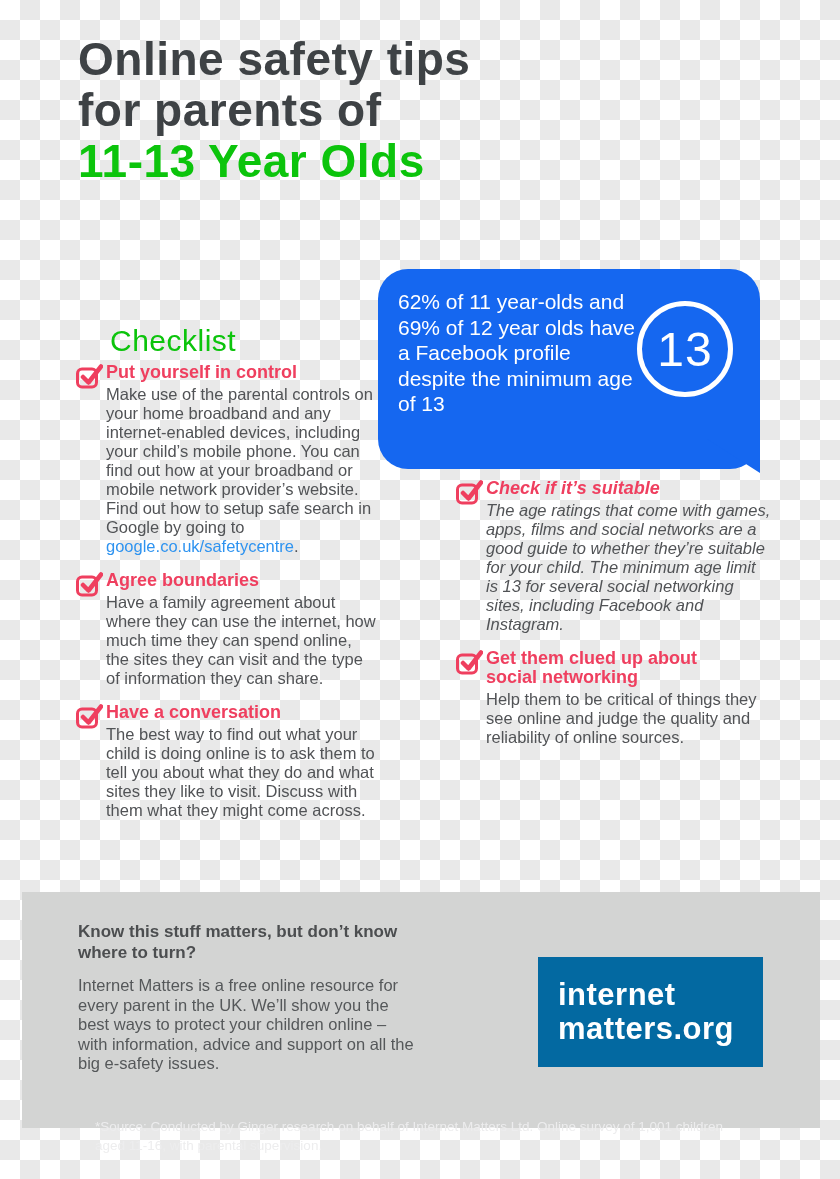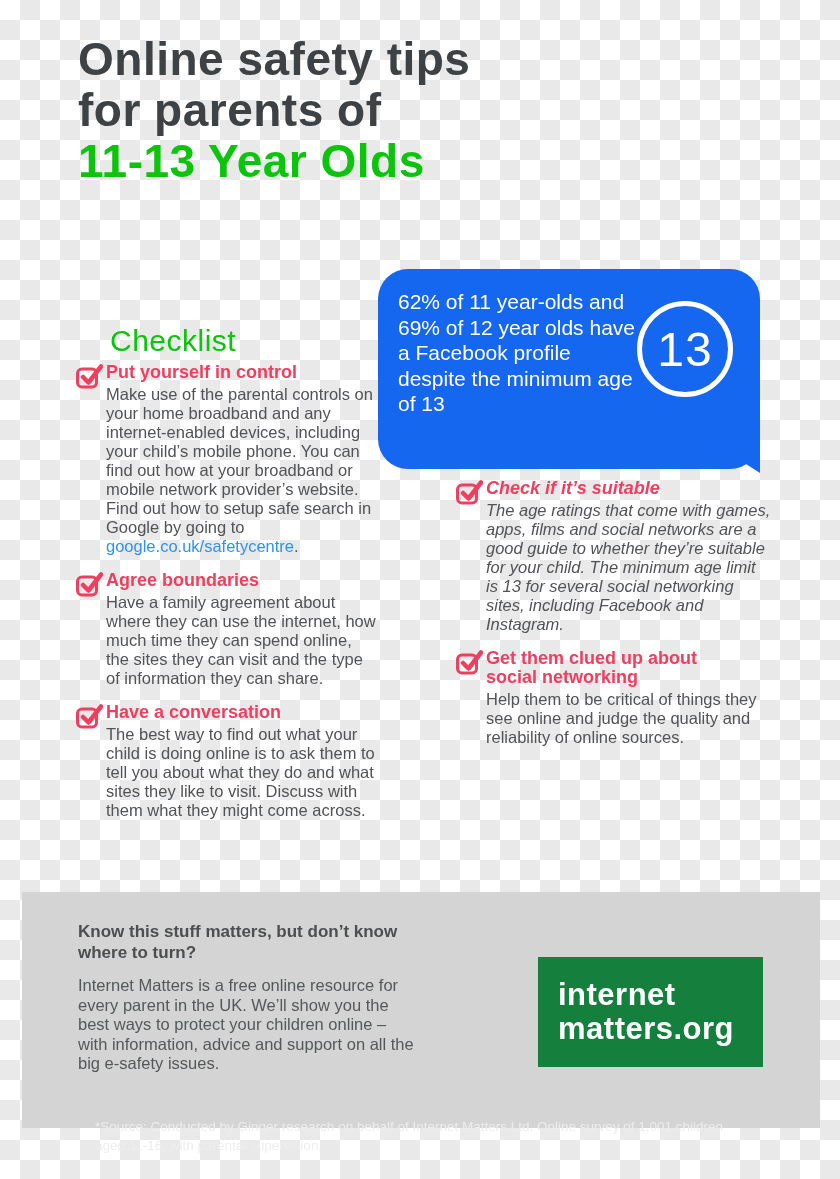--- a/index.html
+++ b/index.html
@@ -30,21 +30,21 @@
   
   #bubble{left:378px;top:269px;width:382px;height:200px;background:#1567f0;border-radius:30px;}
   #bubble-text{left:20px;top:20px;width:240px;color:#ffffff;font-size:21px;line-height:25.5px;font-weight:400;margin:0;}
   #bubble-tail{left:707px;top:439px;width:53px;height:34px;background:#1567f0;clip-path:polygon(0 0,100% 0,100% 100%);}
   #stat-badge{left:259px;top:32px;width:86px;height:86px;border:5px solid #ffffff;border-radius:50%;
     display:flex;align-items:center;justify-content:center;color:#ffffff;font-size:48px;font-weight:400;letter-spacing:1px;}
   
   #footer{left:22px;top:892px;width:798px;height:236px;background:#d3d4d3;}
   #footer-heading{left:56px;top:29px;width:340px;font-size:17px;line-height:21px;font-weight:700;color:#4c4e50;margin:0;}
   #footer-body{left:56px;top:84px;width:342px;font-size:16.5px;line-height:19.5px;color:#55585a;margin:0;}
-  #logo{left:516px;top:65px;width:225px;height:110px;background:#15803d;display:flex;flex-direction:column;justify-content:center;padding-left:20px;box-sizing:border-box;}
+  #logo{left:516px;top:65px;width:225px;height:110px;background:#0369a1;display:flex;flex-direction:column;justify-content:center;padding-left:20px;box-sizing:border-box;}
   .logo-line{color:#ffffff;font-weight:700;font-size:31px;line-height:34px;letter-spacing:0.5px;}
   #source{left:56px;top:208px;width:650px;font-size:13.5px;line-height:19px;color:#ededee;margin:17px;}
 </style>
 </head>
 <body>
 
 <div id="canvas">
 
   <div id="title" class="abs">
     <div>Online safety tips</div>

